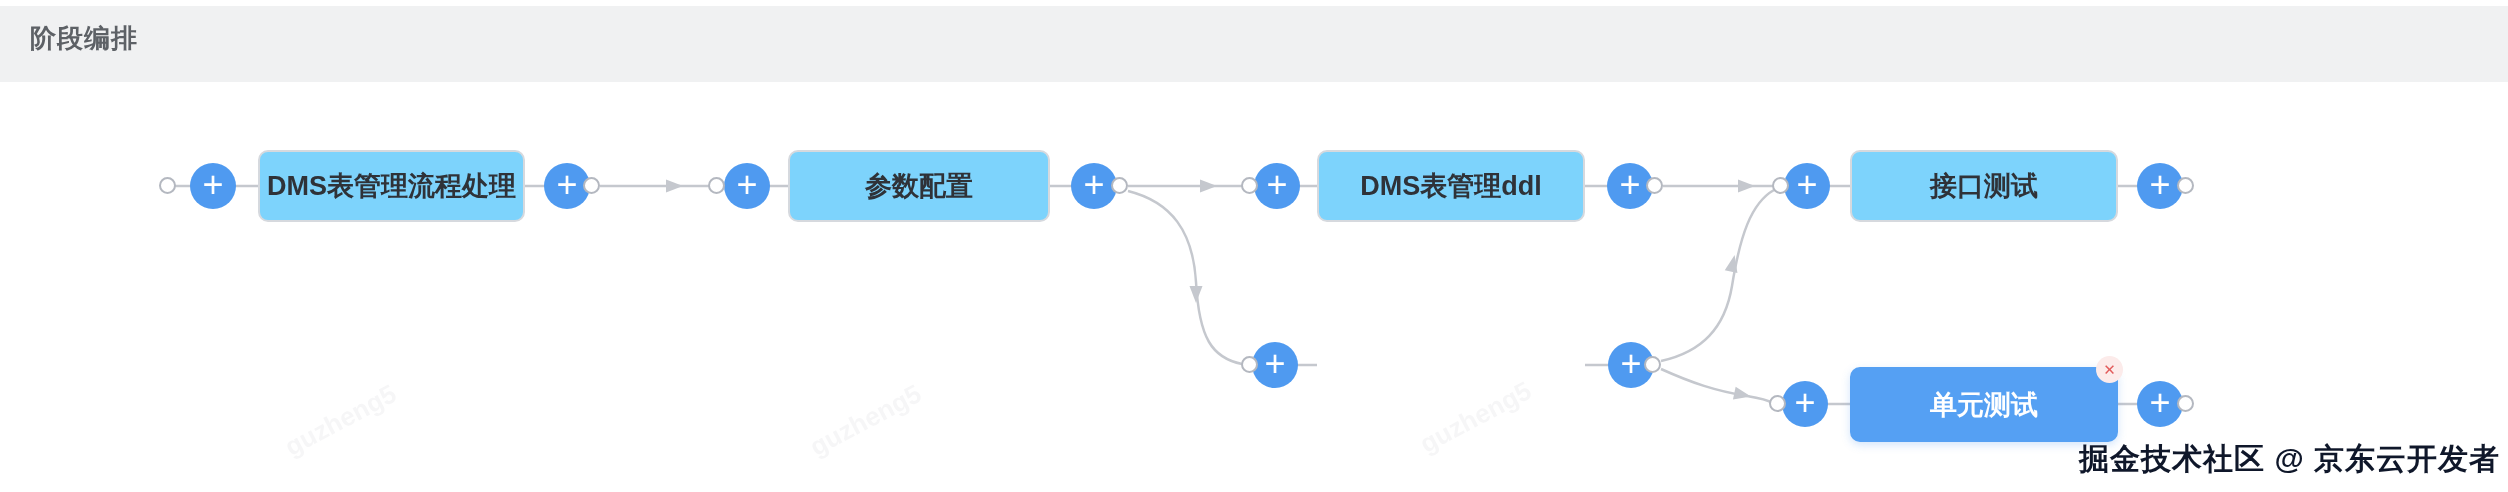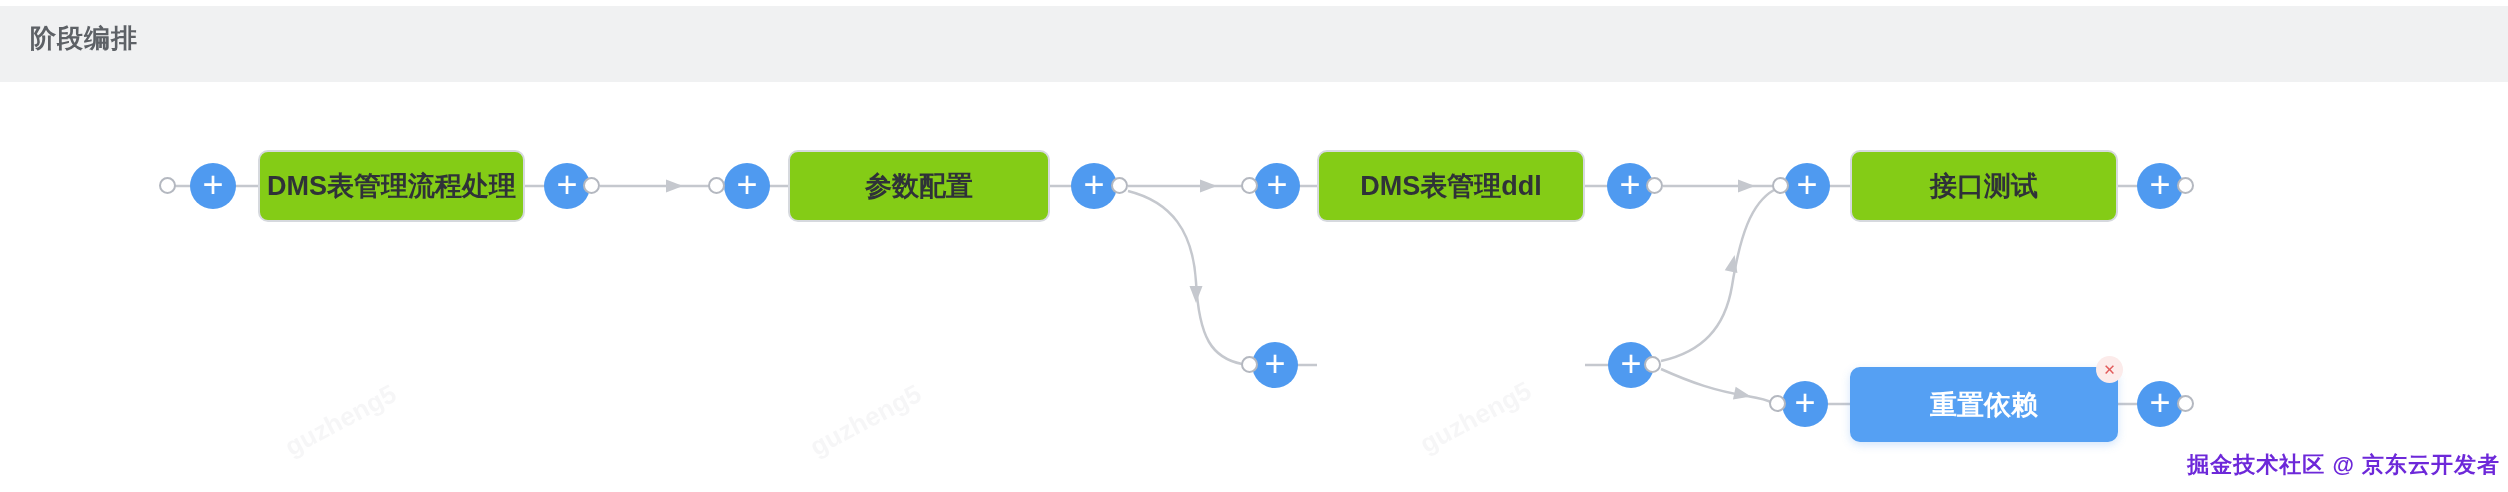--- a/index.html
+++ b/index.html
@@ -15,40 +15,40 @@
   .reset-btn{background:var(--blue);color:#fff;border:none;border-radius:28px;
              width:128px;height:56px;font-size:25px;font-family:inherit;
              display:flex;align-items:center;justify-content:center;cursor:pointer;letter-spacing:1px;}
 
   
   .canvas{position:absolute;left:0;top:0;width:2508px;height:492px;}
   svg.edges{position:absolute;left:0;top:0;z-index:1;}
   .e{stroke:var(--edge);stroke-width:2.5;fill:none;}
   .ah{fill:var(--edge);stroke:none;}
 
-  .node{position:absolute;z-index:3;background:#84cc16;border:2px solid var(--nodeborder);
+  .node{position:absolute;z-index:3;background:#7dd3fc;border:2px solid var(--nodeborder);
         border-radius:10px;box-sizing:border-box;display:flex;align-items:center;justify-content:center;
         font-size:27px;font-weight:600;color:var(--nodetext);cursor:pointer;}
   .node.selected{background:#55a0f3;border-color:#55a0f3;color:#fff;
         box-shadow:0 3px 8px rgba(80,150,240,.25);}
   .close{position:absolute;top:-13px;right:-7px;width:27px;height:27px;border-radius:50%;
         background:#fcebea;color:#e25b5b;font-size:15px;font-weight:bold;
         display:flex;align-items:center;justify-content:center;cursor:pointer;}
 
   .plus{position:absolute;z-index:4;width:46px;height:46px;border-radius:50%;background:var(--blue);
         color:#fff;font-size:36px;font-weight:300;line-height:1;
         display:flex;align-items:center;justify-content:center;cursor:pointer;}
   .plus span{margin-top:-3px;}
   .port{position:absolute;z-index:5;width:13px;height:13px;border-radius:50%;
         background:#fff;border:2.5px solid #b4b8c0;box-sizing:content-box;cursor:crosshair;}
 
   .watermark{position:absolute;z-index:0;font-size:26px;font-weight:bold;
         color:rgba(70,70,100,0.05);transform:rotate(-28deg);white-space:nowrap;}
-  .credit{position:absolute;z-index:6;right:8px;bottom:12px;font-size:22px;font-weight:bold;
-        color:#6d28d9;text-shadow:2px 2px 2px #ffffff,1px 1px 0 #ffffff;letter-spacing:1px;}
+  .credit{position:absolute;z-index:6;right:8px;bottom:12px;font-size:30px;font-weight:bold;
+        color:#0f172a;text-shadow:2px 2px 2px #ffffff,1px 1px 0 #ffffff;letter-spacing:1px;}
 </style>
 </head>
 <body>
 
 <div class="canvas">
   <svg class="edges" width="2508" height="492">
       <line class="e" x1="175" y1="186" x2="195" y2="186"></line>
       <line class="e" x1="213" y1="186" x2="258" y2="186"></line>
       <line class="e" x1="525" y1="186" x2="567" y2="186"></line>
       <line class="e" x1="747" y1="186" x2="790" y2="186"></line>
@@ -80,21 +80,21 @@
     <div class="node" style="left: 788px; top: 150px; width: 262px; height: 72px;">
       <span>参数配置</span>
     </div>
     <div class="node" style="left: 1850px; top: 150px; width: 268px; height: 72px;">
       <span>接口测试</span>
     </div>
     <div class="node" style="left: 1317px; top: 150px; width: 268px; height: 72px;">
       <span>DMS表管理ddl</span>
     </div>
     <div class="node selected" style="left: 1850px; top: 367px; width: 268px; height: 75px;">
-      <span>重置依赖</span>
+      <span>单元测试</span>
       <div class="close">✕</div>
     </div>
     <div class="plus" style="left: 190px; top: 163px;">
       <span>+</span>
     </div>
     <div class="plus" style="left: 544px; top: 163px;">
       <span>+</span>
     </div>
     <div class="plus" style="left: 724px; top: 163px;">
       <span>+</span>

